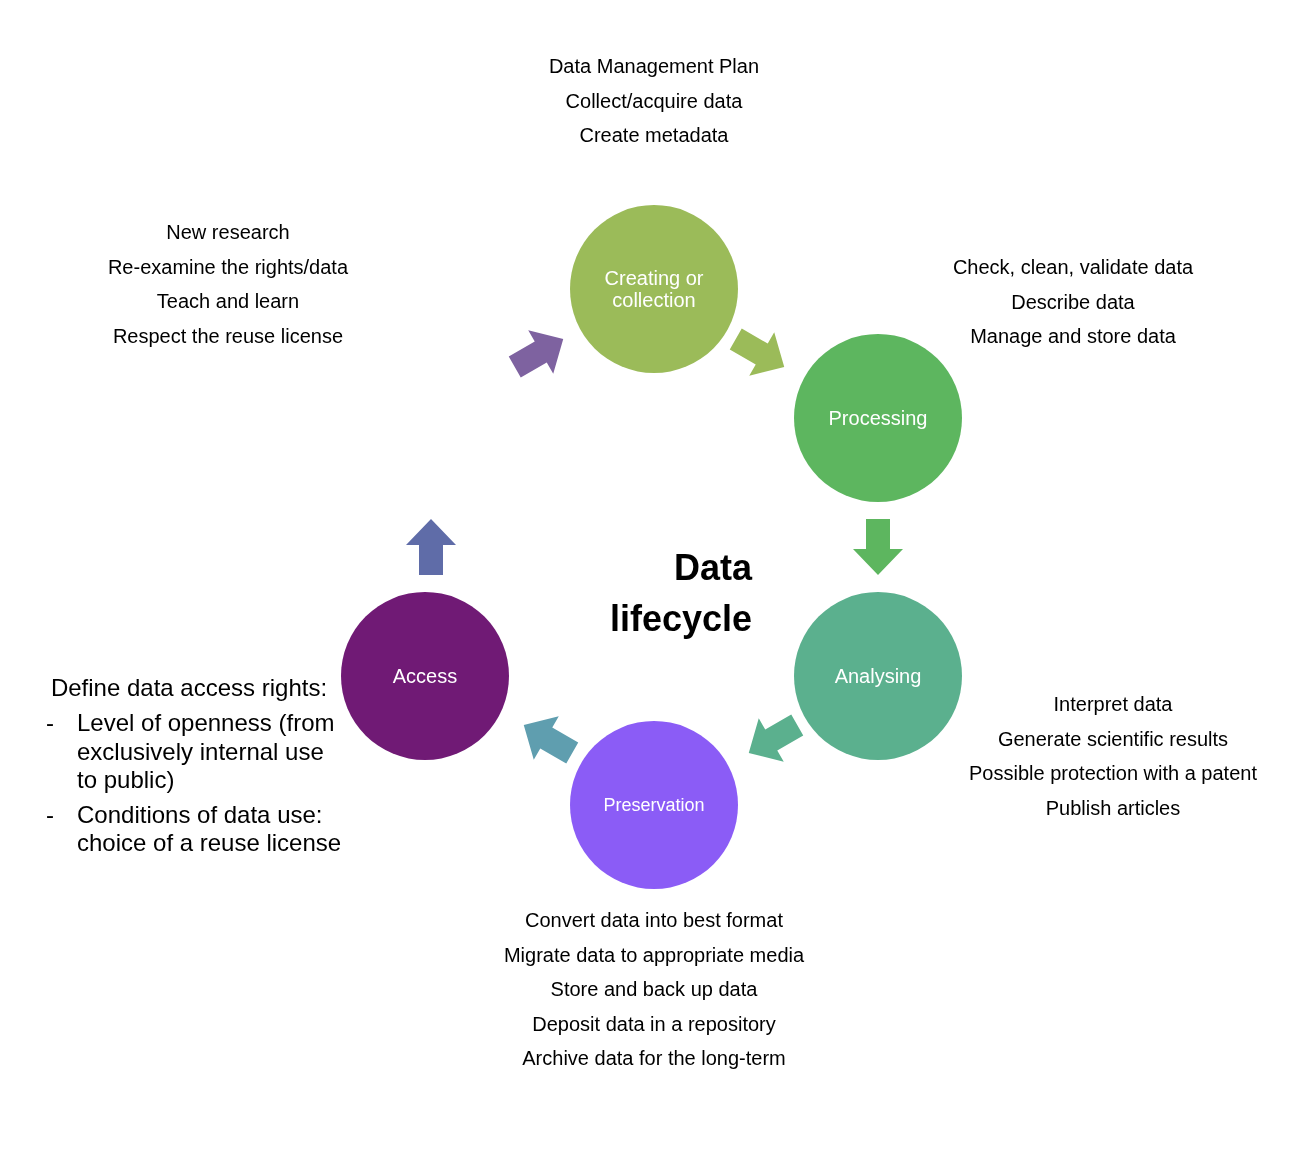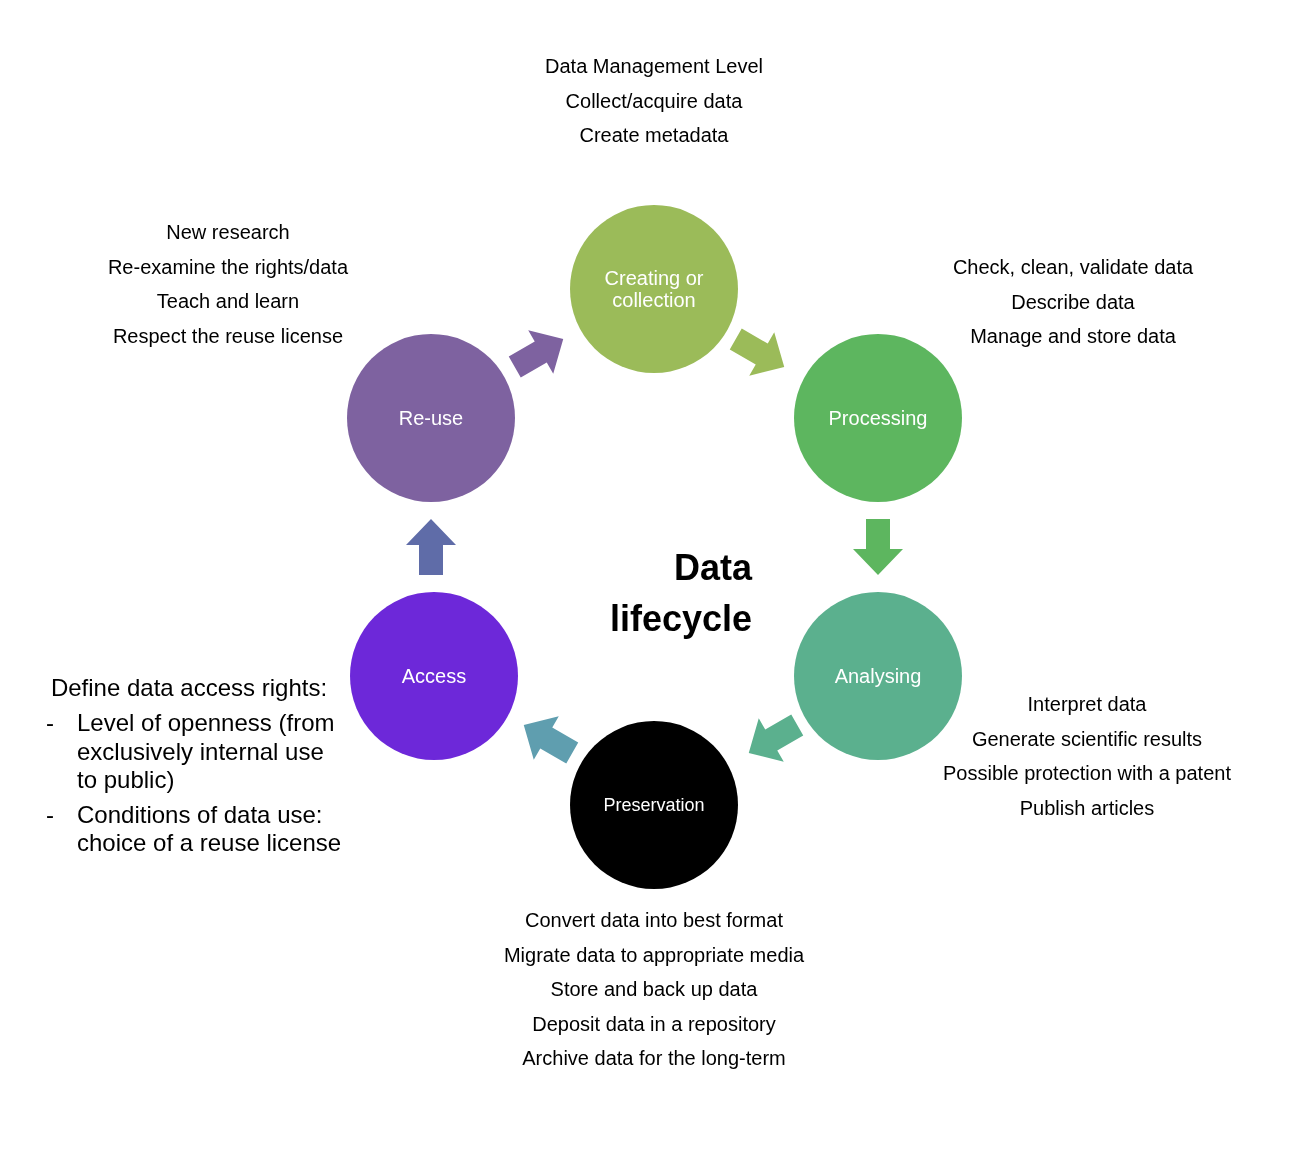--- a/index.html
+++ b/index.html
@@ -33,28 +33,25 @@
 
   <div class="stage-circle" id="c-creating" style="left: 570px; top: 205px; background: rgb(155, 187, 89);">
     <span class="stage-label" style="width:120px">Creating or collection</span>
   </div>
   <div class="stage-circle" id="c-processing" style="left: 794px; top: 334px; background: rgb(93, 182, 95);">
     <span class="stage-label">Processing</span>
   </div>
   <div class="stage-circle" id="c-analysing" style="left: 794px; top: 592px; background: rgb(91, 176, 142);">
     <span class="stage-label">Analysing</span>
   </div>
-  <div class="stage-circle" id="c-preservation" style="left: 570px; top: 721px; font-size: 18px; background: #000000;">
+  <div class="stage-circle" id="c-preservation" style="left: 570px; top: 721px; font-size: 18px; background: #8b5cf6;">
     <span class="stage-label">Preservation</span>
   </div>
-  <div class="stage-circle" id="c-access" style="left: 350px; top: 592px; background: #6d28d9;">
+  <div class="stage-circle" id="c-access" style="left: 341px; top: 592px; background: #701a75;">
     <span class="stage-label">Access</span>
-  </div>
-  <div class="stage-circle" id="c-reuse" style="left: 347px; top: 334px; background: rgb(126, 98, 160);">
-    <span class="stage-label">Re-use</span>
   </div>
 
   <div class="arrow" style="left:732px; top:328px; transform: rotate(30deg);">
     <svg viewBox="0 0 56 50">
       <polygon class="arrow-shape" points="0,13 30,13 30,0 56,25 30,50 30,37 0,37" fill="#9BBB59"></polygon>
     </svg>
   </div>
   <div class="arrow" style="left:850px; top:522px; transform: rotate(90deg);">
     <svg viewBox="0 0 56 50">
       <polygon class="arrow-shape" points="0,13 30,13 30,0 56,25 30,50 30,37 0,37" fill="#5DB65F"></polygon>
@@ -75,32 +72,32 @@
       <polygon class="arrow-shape" points="0,13 30,13 30,0 56,25 30,50 30,37 0,37" fill="#5F6CA8"></polygon>
     </svg>
   </div>
   <div class="arrow" style="left:511px; top:328px; transform: rotate(-30deg);">
     <svg viewBox="0 0 56 50">
       <polygon class="arrow-shape" points="0,13 30,13 30,0 56,25 30,50 30,37 0,37" fill="#7E62A0"></polygon>
     </svg>
   </div>
 
   <div class="notes" style="left:504px; top:49px; width:300px;">
-    <div>Data Management Level</div>
+    <div>Data Management Plan</div>
     <div>Collect/acquire data</div>
     <div>Create metadata</div>
   </div>
 
   <div class="notes" style="left:923px; top:250px; width:300px;">
     <div>Check, clean, validate data</div>
     <div>Describe data</div>
     <div>Manage and store data</div>
   </div>
 
-  <div class="notes" style="left:917px; top:687px; width:340px;">
+  <div class="notes" style="left:943px; top:687px; width:340px;">
     <div>Interpret data</div>
     <div>Generate scientific results</div>
     <div>Possible protection with a patent</div>
     <div>Publish articles</div>
   </div>
 
   <div class="notes" style="left:429px; top:903px; width:450px;">
     <div>Convert data into best format</div>
     <div>Migrate data to appropriate media</div>
     <div>Store and back up data</div>

